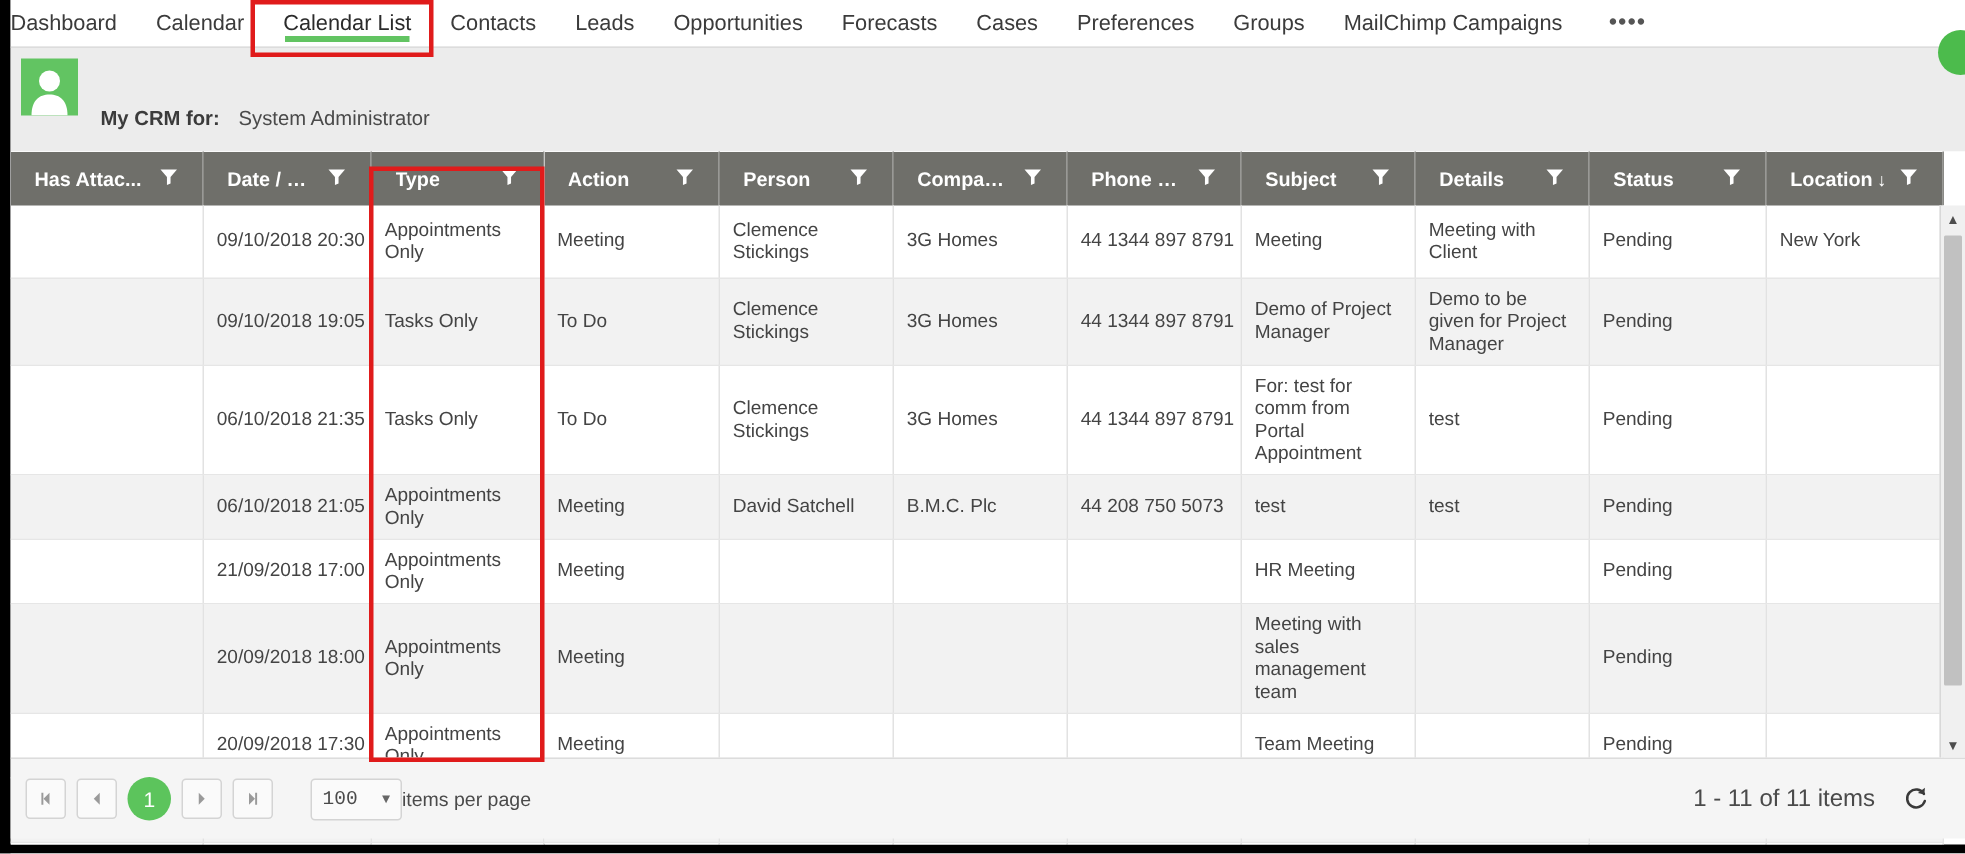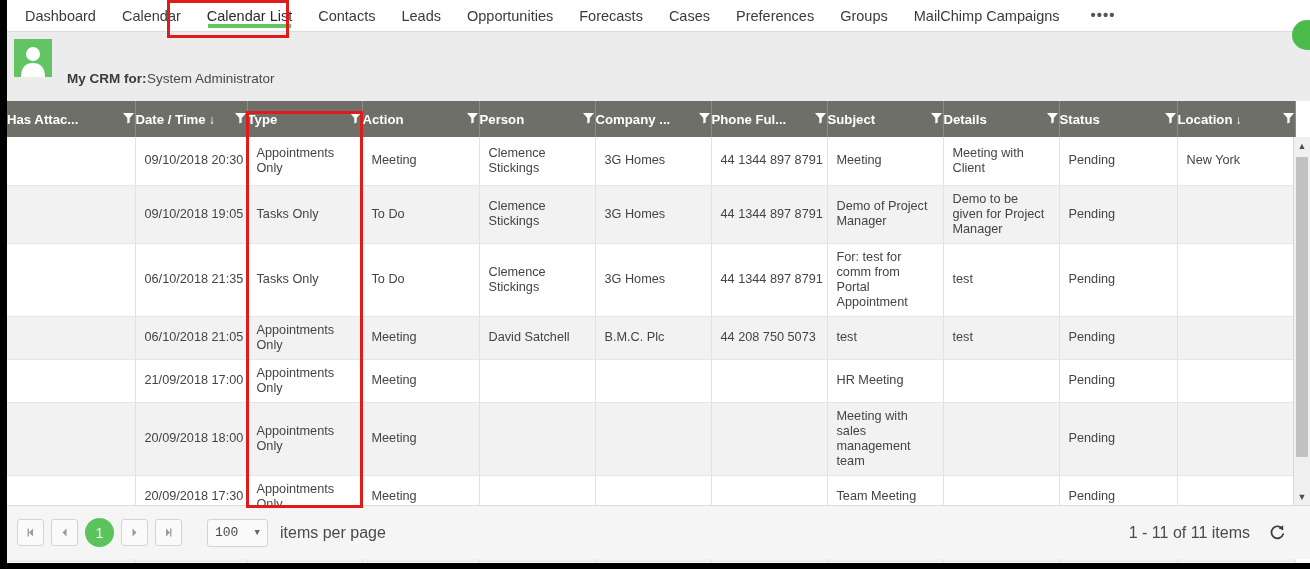--- a/index.html
+++ b/index.html
@@ -31,21 +31,21 @@
   }
   .nav-item {
     font-size: 14.5px;
     color: #3b3b3b;
     padding: 5px 13px 0 13px;
     line-height: 22px;
     height: 31px;
     cursor: pointer;
     position: relative;
   }
-  .nav-item:first-child { padding-left: 18px; }
+  .nav-item:first-child { padding-left: 0; }
   .nav-item.active { color: #2b2b2b; }
   .nav-underline {
     position: absolute;
     left: 14px; right: 14px; bottom: 3px;
     height: 4px;
     background: #62c462;
   }
   .nav-ellipsis {
     font-size: 15px;
     color: #555;
@@ -92,21 +92,21 @@
   .avatar svg { display:block; }
   .crm-for {
     position: absolute;
     left: 60px; top: 39px;
     font-size: 13.5px;
     font-weight: bold;
     color: #3b3b3b;
   }
   .crm-user {
     position: absolute;
-    left: 140px; top: 39px;
+    left: 152px; top: 39px;
     font-size: 13.5px;
     color: #4a4a4a;
   }
 
   
   .grid-wrap {
     position: relative;
     height: 404px;
     background: #ffffff;
   }
@@ -116,21 +116,21 @@
     width: 1288px;
     font-size: 12.7px;
   }
   table.grid th {
     background: #6f6f6a;
     color: #ffffff;
     font-size: 13.2px;
     font-weight: bold;
     text-align: left;
     height: 36px;
-    padding: 0 0;
+    padding: 0 16px;
     border-right: 1px solid #8b8b87;
     vertical-align: middle;
     position: relative;
     white-space: nowrap;
     overflow: hidden;
   }
   th .th-inner { display:flex; align-items:center; justify-content:space-between; }
   th .th-label { overflow:hidden; text-overflow:ellipsis; }
   .sort-arrow { font-size: 12px; margin-left: 3px; font-weight: normal; }
   .filter-icon { flex: 0 0 auto; margin-left: 6px; }
@@ -225,22 +225,21 @@
     display: flex; align-items: center;
     padding: 0 7px;
     font-size: 13px;
     color: #4a4a4a;
     justify-content: space-between;
     cursor: pointer;
     font-family: Liberation Mono, monospace;
   }
   .pg-select .caret { font-size: 9px; color:#666; }
   .pg-ipp {
-    margin-left: 12px;
-    font-size: 16px;
+    font-size: 13px;
     color: #4a4a4a;
   }
   .pg-count {
     position: absolute;
     right: 60px;
     font-size: 16px;
     color: #4a4a4a;
   }
   .pg-refresh {
     position: absolute;

